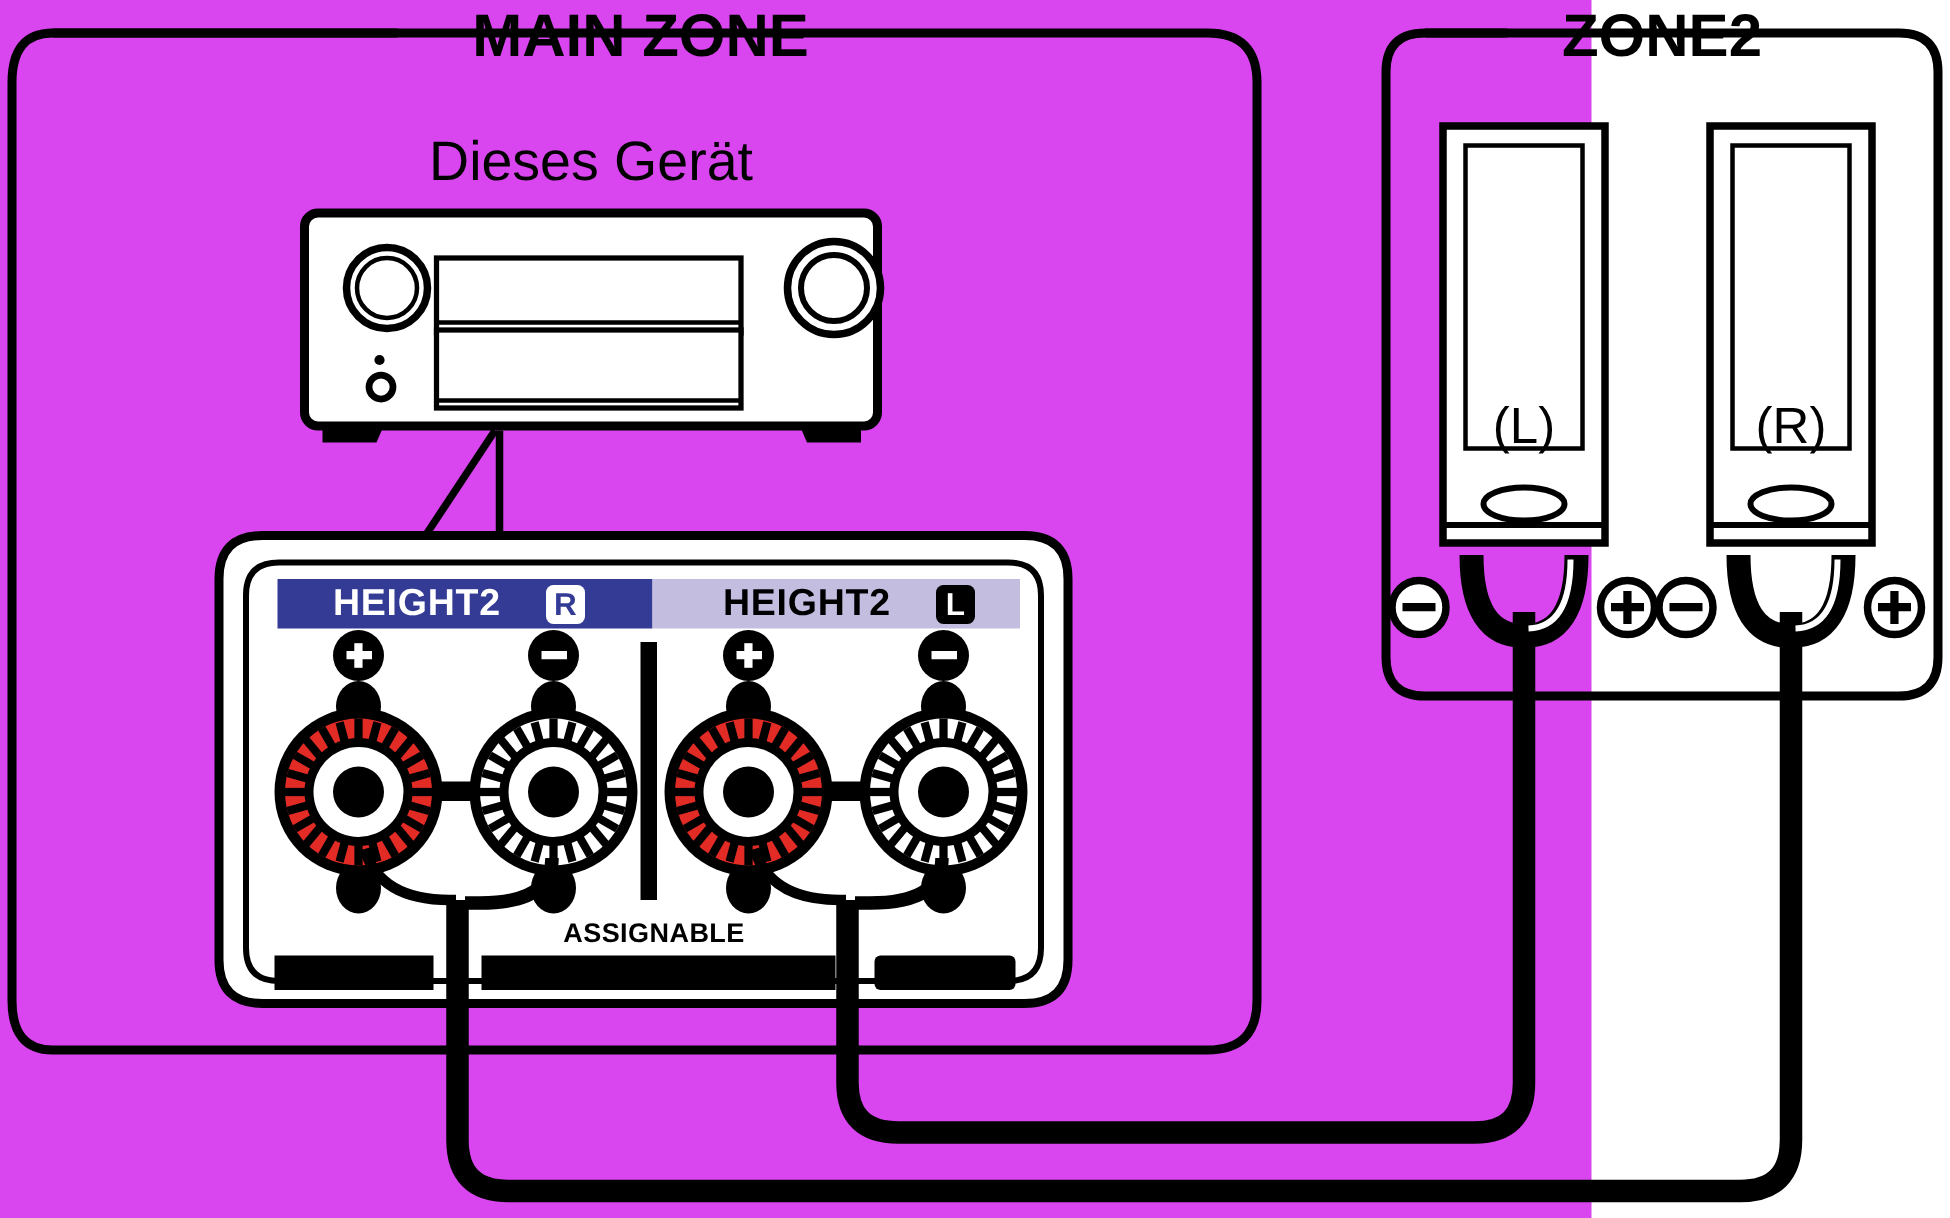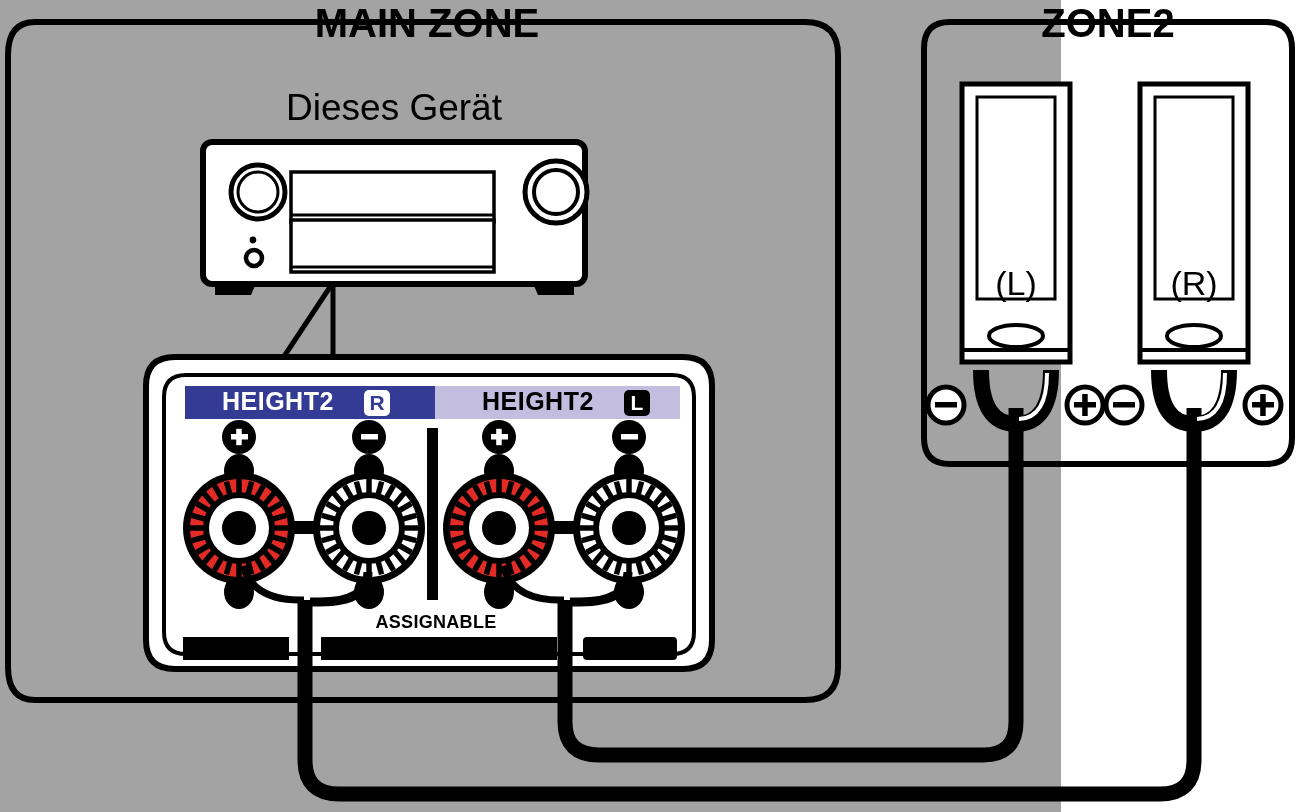--- a/index.html
+++ b/index.html
@@ -1,18 +1,18 @@
 <!DOCTYPE html>
 <html><head>
 <meta charset="utf-8">
 <style>
   html,body{margin:0;padding:0;background:#ffffff;}
   body{width:1300px;height:812px;overflow:hidden;
        font-family:"Liberation Sans","DejaVu Sans",sans-serif;}
-  #stage{position:relative;width:1061px;height:812px;background:#a3a3a3;}
+  #stage{position:relative;width:1061px;height:812px;background:#d946ef;}
   svg{display:block;}
   .zone-title{font-family:"Liberation Sans","DejaVu Sans",sans-serif;
               font-weight:bold;font-size:40px;fill:#000;letter-spacing:0px;}
   .device-label{font-family:"Liberation Sans","DejaVu Sans",sans-serif;
               font-weight:normal;font-size:37px;fill:#000;}
   .term-label{font-family:"Liberation Sans","DejaVu Sans",sans-serif;
               font-weight:bold;font-size:25px;letter-spacing:0.5px;}
   .term-label.on-dark{fill:#ffffff;}
   .term-label.on-light{fill:#000000;}
   .badge-letter{font-family:"Liberation Sans","DejaVu Sans",sans-serif;

